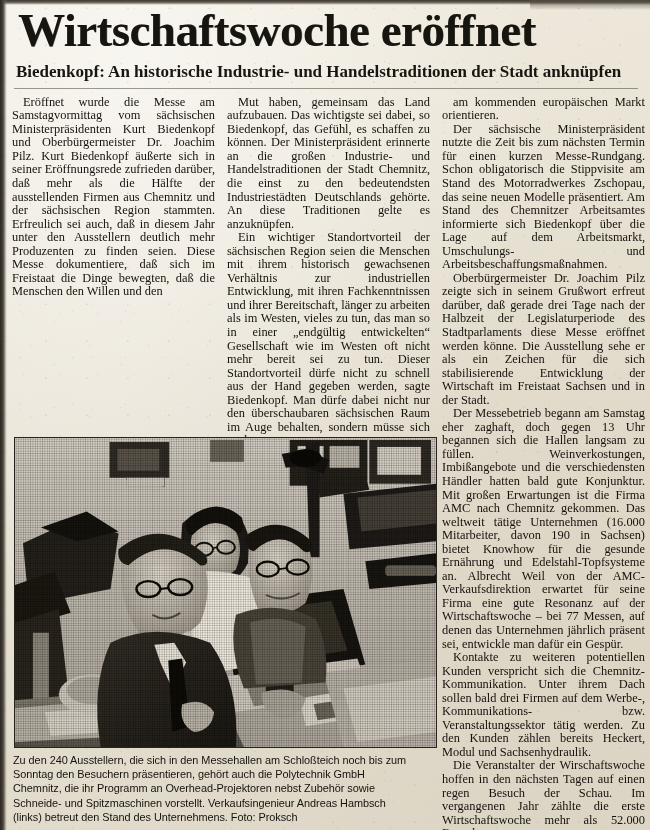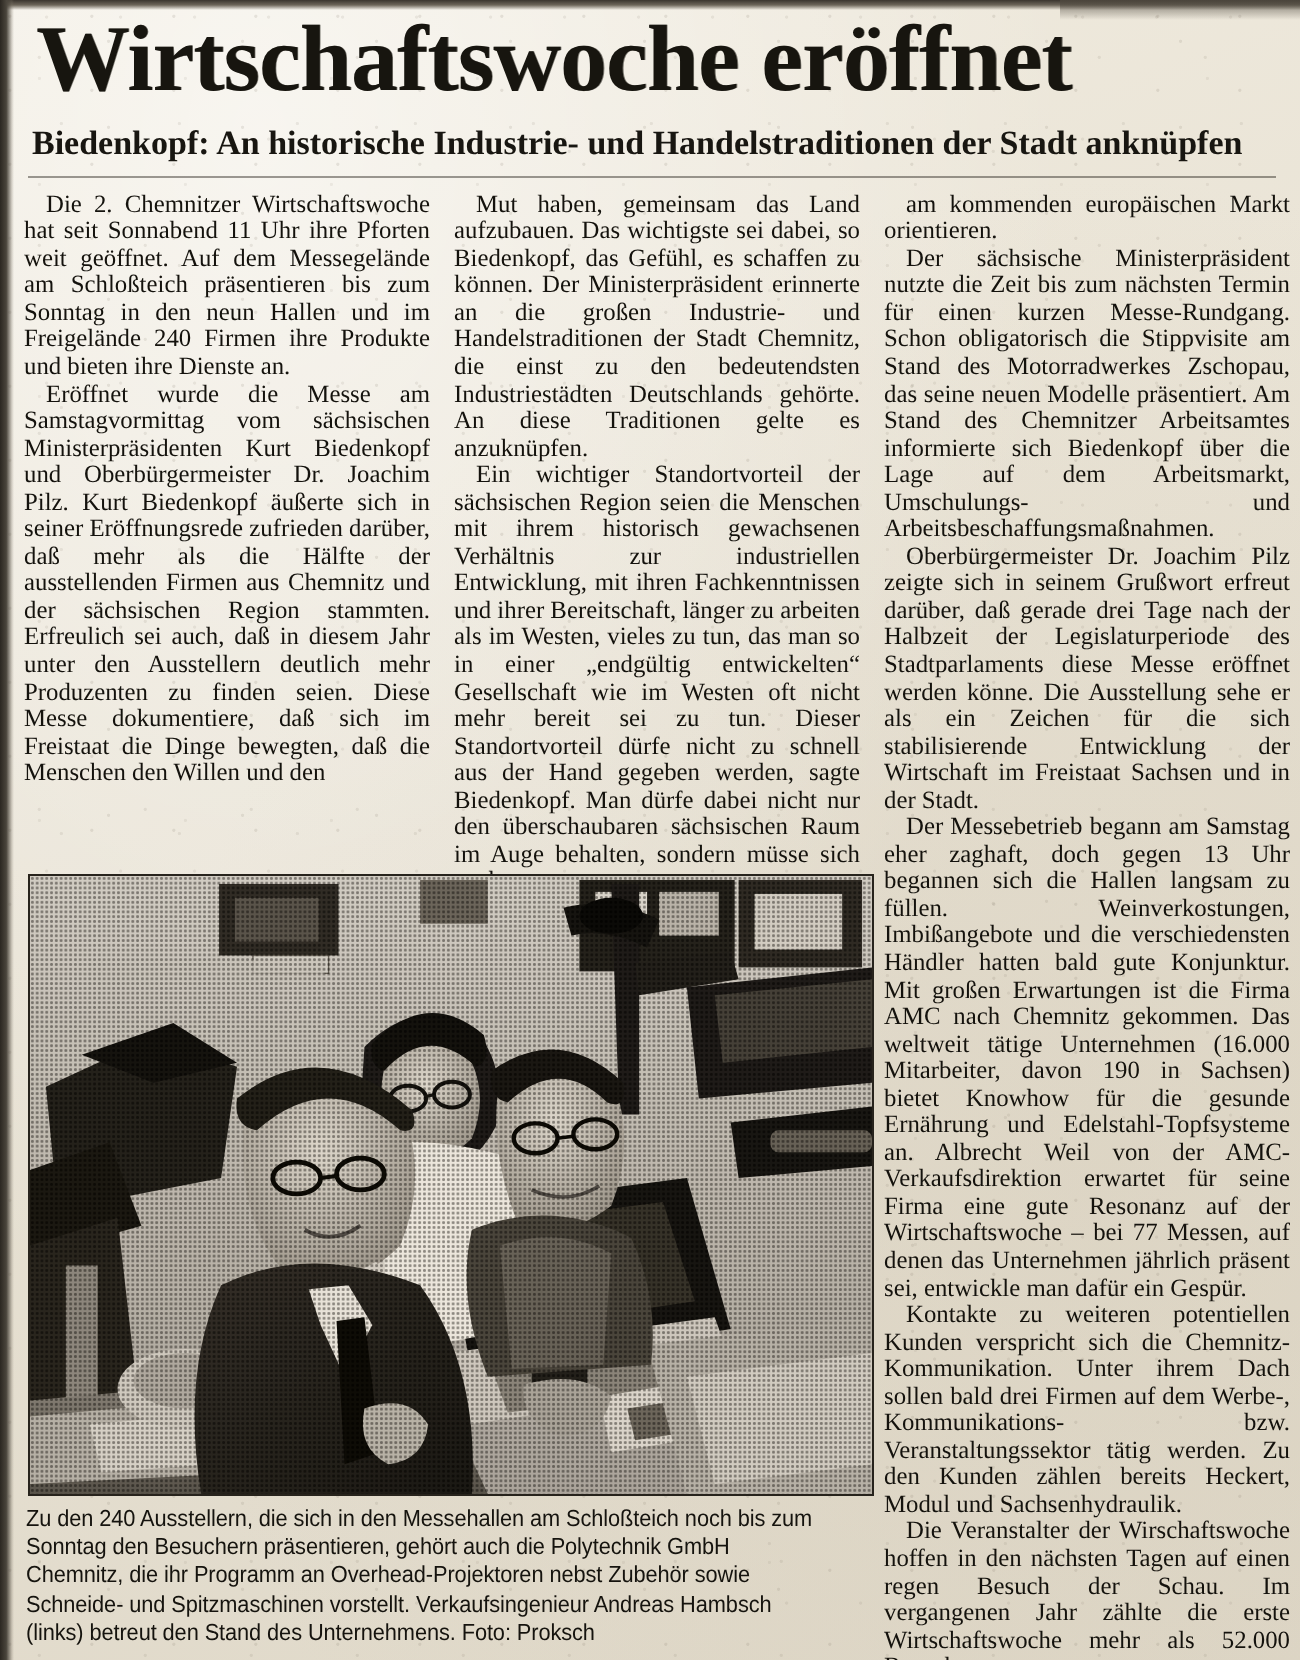--- a/index.html
+++ b/index.html
@@ -192,21 +192,20 @@
 
   <div class="content">
 
     <h1 class="headline">Wirtschaftswoche eröffnet</h1>
     <h2 class="subhead">Biedenkopf: An historische Industrie- und Handelstraditionen der Stadt anknüpfen</h2>
     <div class="rule"></div>
 
     <div class="columns">
 
       <div class="col">
-        <p class="first">Die 2. Chemnitzer Wirtschaftswoche hat seit Sonnabend 11 Uhr ihre Pforten weit geöffnet. Auf dem Messegelände am Schloßteich präsentieren bis zum Sonntag in den neun Hallen und im Freigelände 240 Firmen ihre Produkte und bieten ihre Dienste an.</p>
         <p>Eröffnet wurde die Messe am Samstagvormittag vom sächsischen Ministerpräsidenten Kurt Biedenkopf und Oberbürgermeister Dr. Joachim Pilz. Kurt Biedenkopf äußerte sich in seiner Eröffnungsrede zufrieden darüber, daß mehr als die Hälfte der ausstellenden Firmen aus Chemnitz und der sächsischen Region stammten. Erfreulich sei auch, daß in diesem Jahr unter den Ausstellern deutlich mehr Produzenten zu finden seien. Diese Messe dokumentiere, daß sich im Freistaat die Dinge bewegten, daß die Menschen den Willen und den</p>
       </div>
 
       <div class="col">
         <p class="first">Mut haben, gemeinsam das Land aufzubauen. Das wichtigste sei dabei, so Biedenkopf, das Gefühl, es schaffen zu können. Der Ministerpräsident erinnerte an die großen Industrie- und Handelstraditionen der Stadt Chemnitz, die einst zu den bedeutendsten Industriestädten Deutschlands gehörte. An diese Traditionen gelte es anzuknüpfen.</p>
         <p>Ein wichtiger Standortvorteil der sächsischen Region seien die Menschen mit ihrem historisch gewachsenen Verhältnis zur industriellen Entwicklung, mit ihren Fachkenntnissen und ihrer Bereitschaft, länger zu arbeiten als im Westen, vieles zu tun, das man so in einer „endgültig entwickelten“ Gesellschaft wie im Westen oft nicht mehr bereit sei zu tun. Dieser Standortvorteil dürfe nicht zu schnell aus der Hand gegeben werden, sagte Biedenkopf. Man dürfe dabei nicht nur den überschaubaren sächsischen Raum im Auge behalten, sondern müsse sich auch</p>
       </div>
 
       <div class="col">
         <p class="first">am kommenden europäischen Markt orientieren.</p>

